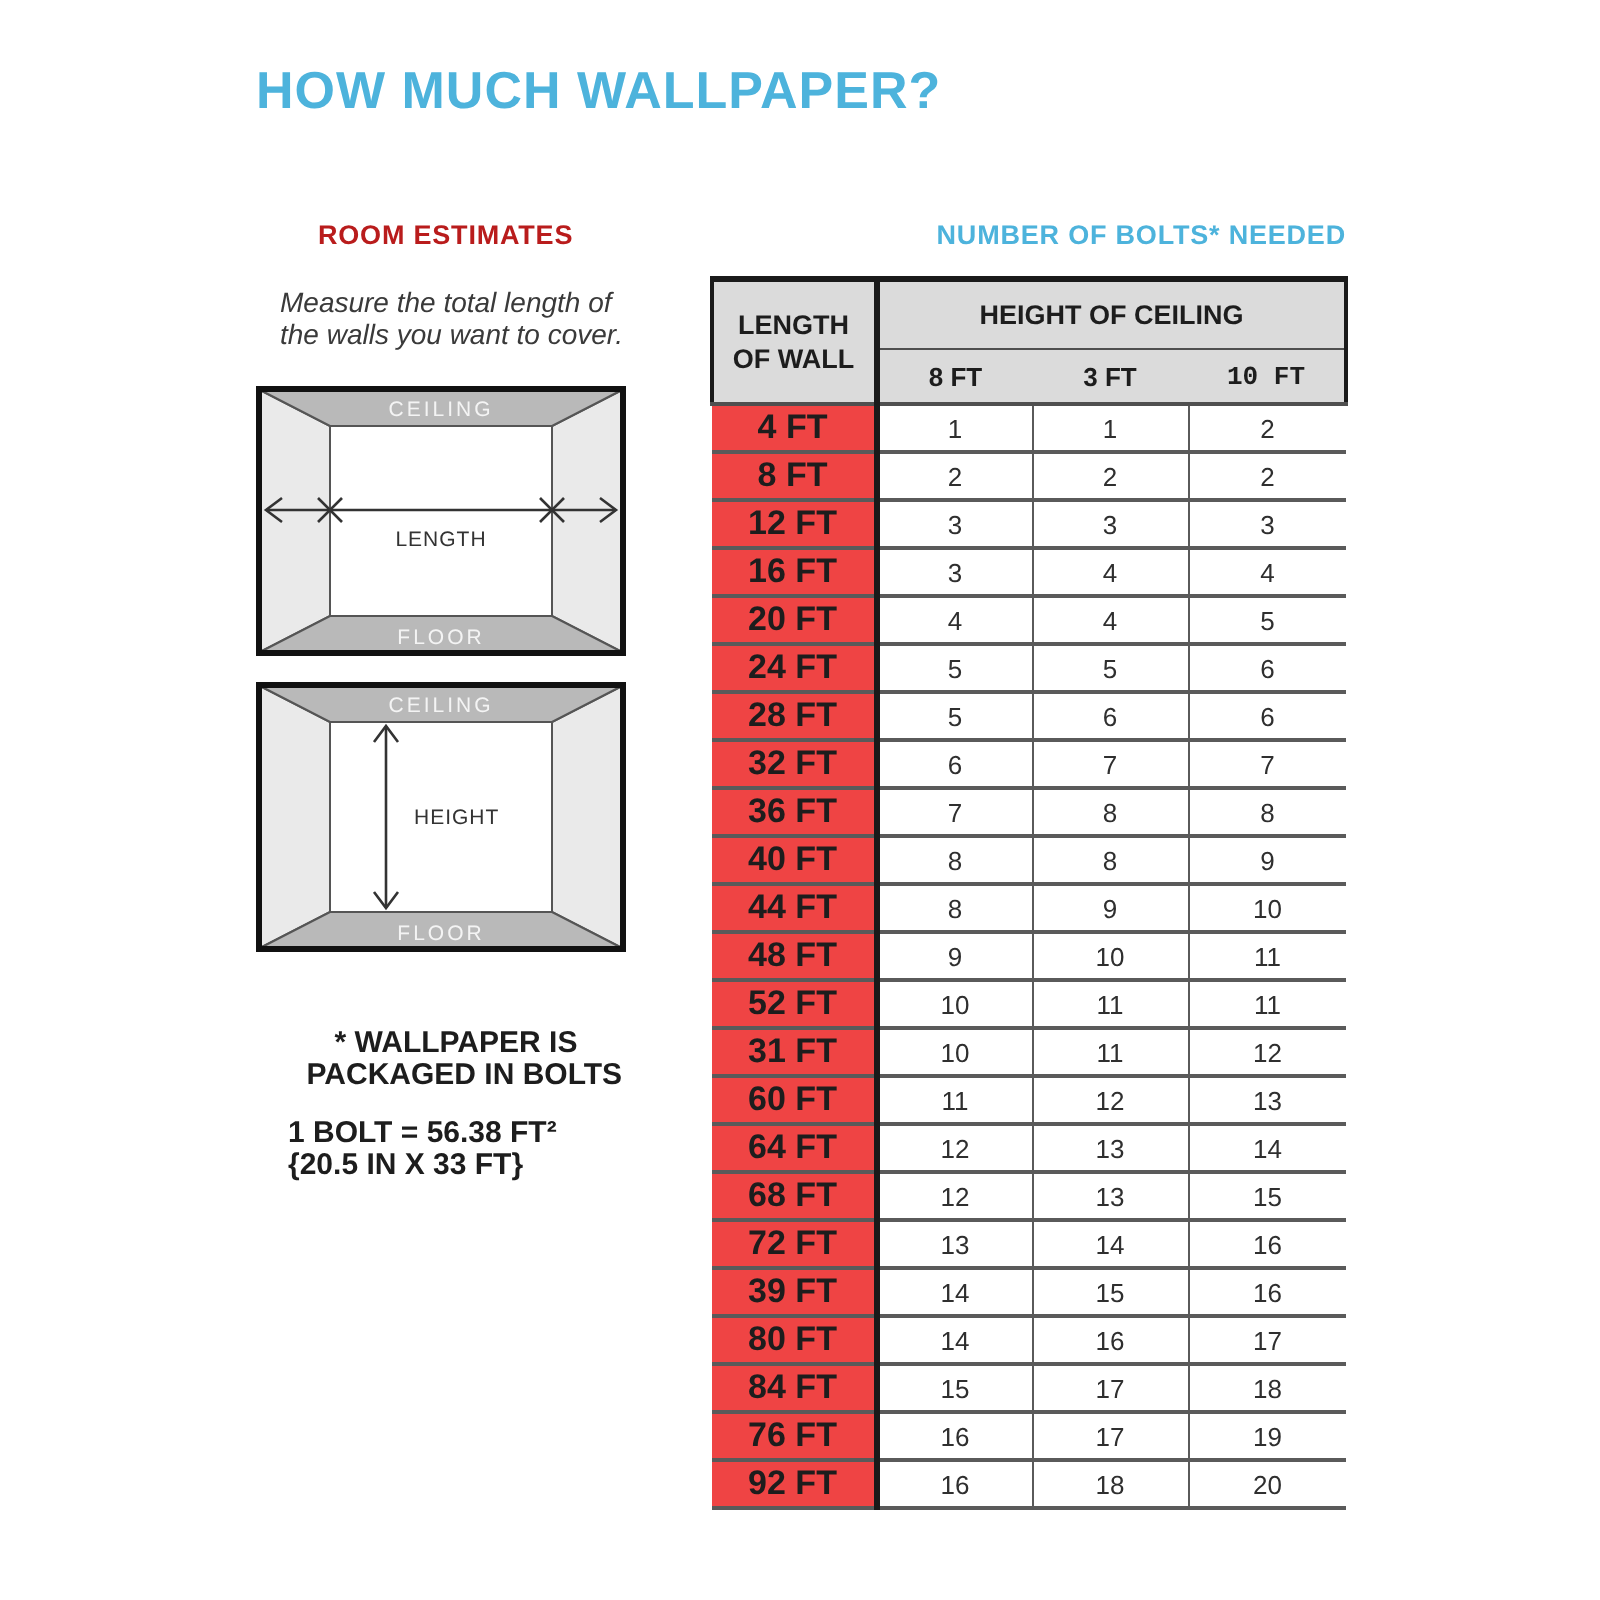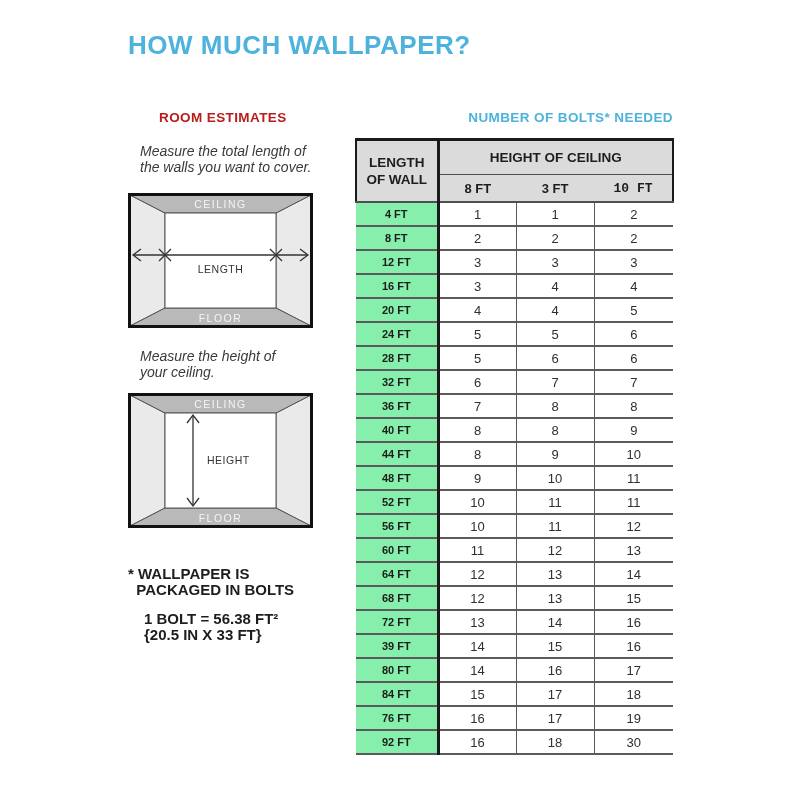--- a/index.html
+++ b/index.html
@@ -16,32 +16,32 @@
   .right-col .section-heading{text-align:right;margin-bottom:13px;}
 
   .para{margin:12px;font-size:14px;line-height:16px;color:#3a3a3a;white-space:pre-line;font-style:italic;}
   .para-1{margin-top:18px;}
   .para-2{margin-top:20px;}
   .para-3{margin-top:21px;}
 
   .diagram{display:block;margin-top:18px;}
   .diagram-2{margin-top:13px;}
 
-  .footnote{margin:38px 0 0;font-size:15px;line-height:16px;font-weight:bold;color:#1d1d1d;white-space:pre-line;}
+  .footnote{margin:38px 0 0;font-size:15px;line-height:16px;font-weight:bold;color:#1d1d1d;white-space:pre-line;text-align:center;}
   .bolt-spec{margin:13px 16px 0;font-size:15px;line-height:16px;font-weight:bold;color:#1d1d1d;white-space:pre-line;}
 
   table.bolts{border-collapse:collapse;table-layout:fixed;width:317px;}
   table.bolts th,table.bolts td{padding:0;text-align:center;vertical-align:middle;}
   thead th{background:#dbdbdb;font-size:13.5px;font-weight:bold;color:#1d1d1d;border-top:3px solid #1a1a1a;}
   th.corner{white-space:pre-line;line-height:17px;border-left:2px solid #1a1a1a;border-right:3px solid #1a1a1a;border-bottom:2px solid #4f4f4f;height:60px;}
   th.group{height:33px;border-right:2px solid #1a1a1a;border-bottom:1px solid #4f4f4f;}
   tr.sub th{height:26px;border-top:none;border-bottom:2px solid #4f4f4f;font-size:13px;}
   tr.sub th:last-child{border-right:2px solid #1a1a1a;font-family:Liberation Mono, monospace;}
   tbody td{height:22px;font-size:13px;color:#2f2f2f;border-bottom:2px solid #5a5a5a;}
-  tbody td.rowlabel{background:#86efac;font-weight:bold;font-size:11px;color:#1d1d1d;border-right:3px solid #1a1a1a;}
+  tbody td.rowlabel{background:#ef4444;font-weight:bold;font-size:17px;color:#1d1d1d;border-right:3px solid #1a1a1a;}
   tbody td.val{border-right:1px solid #5a5a5a;}
   tbody td.val:last-child{border-right:none;}
 
   .svg-label{font-family:"Liberation Sans",sans-serif;}
 </style>
 </head>
 <body>
 
 <div class="page">
 
@@ -67,22 +67,20 @@
         <path d="M13,56 L5,62 L13,68"></path>
         <path d="M172,56 L180,62 L172,68"></path>
         <line x1="31" y1="56" x2="43" y2="68"></line>
         <line x1="43" y1="56" x2="31" y2="68"></line>
         <line x1="142" y1="56" x2="154" y2="68"></line>
         <line x1="154" y1="56" x2="142" y2="68"></line>
       </g>
       <text class="svg-label" x="92.5" y="80" text-anchor="middle" fill="#333" font-size="10.5" letter-spacing=".5">LENGTH</text>
     </svg>
 
-    <p class="para para-2">Measure the height of
-your ceiling.</p>
 
     <svg class="diagram diagram-2" width="185" height="135" viewBox="0 0 185 135">
       <polygon points="2,2 37,20 37,115 2,133" fill="#eaeaea" stroke="#555" stroke-width="1"></polygon>
       <polygon points="183,2 148,20 148,115 183,133" fill="#eaeaea" stroke="#555" stroke-width="1"></polygon>
       <polygon points="2,2 183,2 148,20 37,20" fill="#b9b9b9" stroke="#555" stroke-width="1"></polygon>
       <polygon points="2,133 183,133 148,115 37,115" fill="#b9b9b9" stroke="#555" stroke-width="1"></polygon>
       <rect x="37" y="20" width="111" height="95" fill="#ffffff" stroke="#555" stroke-width="1"></rect>
       <rect x="1.5" y="1.5" width="182" height="132" fill="none" stroke="#111" stroke-width="3"></rect>
       <text class="svg-label" x="92.5" y="15" text-anchor="middle" fill="#f4f4f4" font-size="10.5" letter-spacing="1.5">CEILING</text>
       <text class="svg-label" x="92.5" y="129" text-anchor="middle" fill="#f4f4f4" font-size="10.5" letter-spacing="1.5">FLOOR</text>
@@ -197,21 +195,21 @@
             <td class="val">10</td>
             <td class="val">11</td>
           </tr>
           <tr>
             <td class="rowlabel">52 FT</td>
             <td class="val">10</td>
             <td class="val">11</td>
             <td class="val">11</td>
           </tr>
           <tr>
-            <td class="rowlabel">56 FT</td>
+            <td class="rowlabel">31 FT</td>
             <td class="val">10</td>
             <td class="val">11</td>
             <td class="val">12</td>
           </tr>
           <tr>
             <td class="rowlabel">60 FT</td>
             <td class="val">11</td>
             <td class="val">12</td>
             <td class="val">13</td>
           </tr>
@@ -254,19 +252,19 @@
           <tr>
             <td class="rowlabel">76 FT</td>
             <td class="val">16</td>
             <td class="val">17</td>
             <td class="val">19</td>
           </tr>
           <tr>
             <td class="rowlabel">92 FT</td>
             <td class="val">16</td>
             <td class="val">18</td>
-            <td class="val">30</td>
+            <td class="val">20</td>
           </tr>
         </tbody>
     </table>
   </div>
 
 </div>
 
 </body></html>

